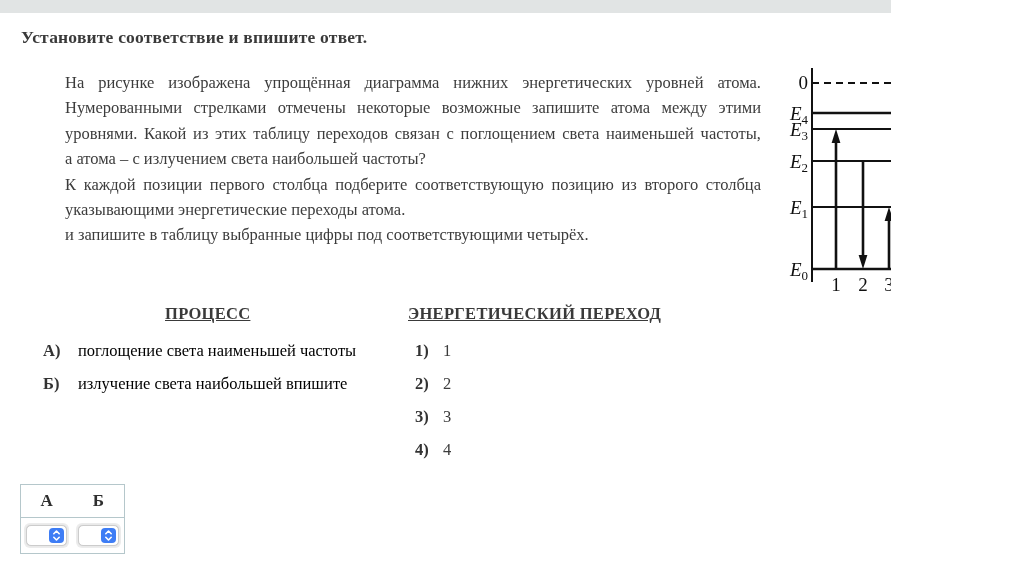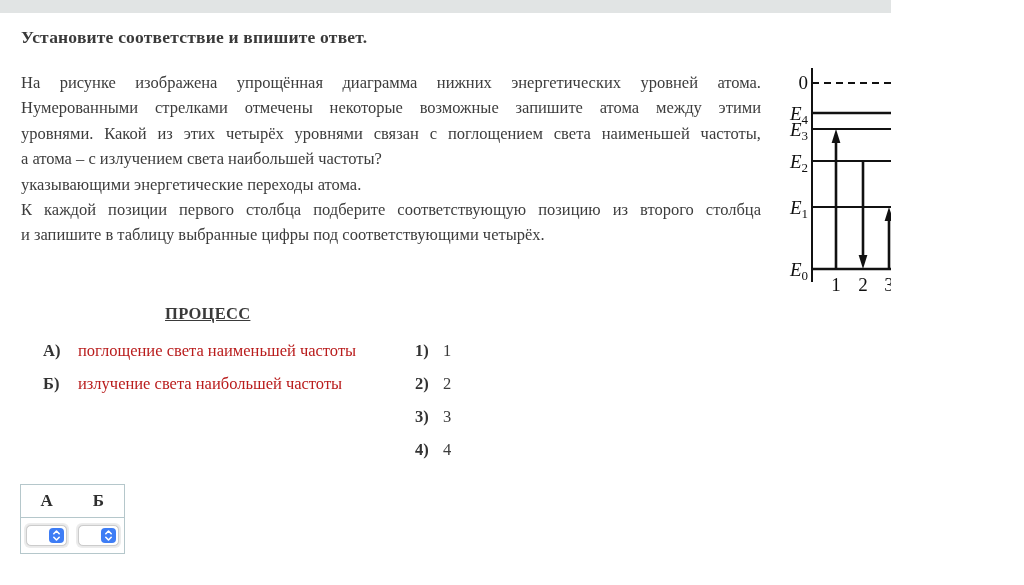--- a/index.html
+++ b/index.html
@@ -13,39 +13,39 @@
     background:#e1e4e4;
   }
   .title {
     position:absolute; left:21px; top:27px;
     font-size:17.5px; font-weight:bold; color:#3a3a3a; letter-spacing:0.2px;
   }
   .problem {
     position:absolute; left:21px; top:70px; width:740px;
     font-size:16.5px; color:#3c3c3c;
   }
-  .pline { display:block; height:25.4px; line-height:25.4px; white-space:nowrap; }
+  .pline { display:block; height:25.4px; line-height:25.4px; white-space:nowrap;margin-left:44px; }
   .pline.just { white-space:normal; text-align:justify; text-align-last:justify; }
   
   .diagram-svg { position:absolute; left:786px; top:58px; }
   .dlabel { font-family:"Liberation Serif", serif; font-size:19px; fill:#101010; }
   .italicE { font-style:italic; }
   .dsub { font-size:13px; font-style:normal; }
   .dnum { font-family:"Liberation Serif", serif; font-size:19px; fill:#101010; }
   
   .match { position:absolute; left:21px; top:298px; width:745px; height:175px; }
   .col-header {
     position:absolute; font-weight:bold; font-size:16.5px; color:#3a3a3a;
     text-decoration:underline; letter-spacing:0.3px;
   }
   .col-header.c1 { left:144px; top:6px; }
   .col-header.c2 { left:387px; top:6px; }
   .mrow { position:absolute; height:22px; font-size:16.5px; }
   .mletter { position:absolute; left:22px; font-weight:bold; color:#333; }
-  .mtext  { position:absolute; left:57px; color:#b91c1c; white-space:nowrap; }
+  .mtext  { position:absolute; left:57px; color:#000000; white-space:nowrap; }
   .onum   { position:absolute; left:394px; font-weight:bold; color:#333; }
   .oval   { position:absolute; left:422px; color:#3c3c3c; }
   .r0 { top:43px; } .r1 { top:76px; } .r2 { top:109px; } .r3 { top:142px; }
   
   .answer-table {
     position:absolute; left:20px; top:484px; width:105px; height:70px;
     border:1px solid #b5c7cb; background:#ffffff;
   }
   .ans-header {
     display:flex; height:33px; border-bottom:1px solid #b5c7cb;
@@ -81,24 +81,24 @@
 
 <div class="page">
 
   <div class="topbar"></div>
 
   <div class="title">Установите соответствие и впишите ответ.</div>
 
   <div class="problem">
     <span class="pline just">На рисунке изображена упрощённая диаграмма нижних энергетических уровней атома.</span>
     <span class="pline just">Нумерованными стрелками отмечены некоторые возможные запишите атома между этими</span>
-    <span class="pline just">уровнями. Какой из этих четырёх уровнями связан с поглощением света наименьшей частоты,</span>
+    <span class="pline just">уровнями. Какой из этих таблицу переходов связан с поглощением света наименьшей частоты,</span>
     <span class="pline">а атома –  с излучением света наибольшей частоты?</span>
+    <span class="pline just">К каждой позиции первого столбца подберите соответствующую позицию из второго столбца</span>
     <span class="pline">указывающими энергетические переходы атома.</span>
-    <span class="pline just">К каждой позиции первого столбца подберите соответствующую позицию из второго столбца</span>
     <span class="pline">и запишите в таблицу выбранные цифры под соответствующими четырёх.</span>
   </div>
 
   <svg class="diagram-svg" width="175" height="245" viewBox="0 0 175 245">
 
     <line x1="26" y1="10" x2="26" y2="224" stroke="#111" stroke-width="2"></line>
 
     <line x1="26" y1="25" x2="151" y2="25" stroke="#111" stroke-width="2.2" stroke-dasharray="7,5"></line>
 
     <line x1="26" y1="55" x2="151" y2="55" stroke="#111" stroke-width="2.4"></line>
@@ -135,28 +135,29 @@
     <text class="dlabel italicE" x="22" y="218" text-anchor="end"><tspan>E</tspan><tspan class="dsub" dy="4">0</tspan></text>
 
     <text class="dnum" x="50" y="233" text-anchor="middle">1</text>
     <text class="dnum" x="77" y="233" text-anchor="middle">2</text>
     <text class="dnum" x="103" y="233" text-anchor="middle">3</text>
     <text class="dnum" x="129" y="233" text-anchor="middle">4</text>
   </svg>
 
   <div class="match">
     <span class="col-header c1">ПРОЦЕСС</span>
+    <span class="col-header c2">ЭНЕРГЕТИЧЕСКИЙ ПЕРЕХОД</span>
 
     <div class="mrow r0">
       <span class="mletter">А)</span>
       <span class="mtext">поглощение света наименьшей частоты</span>
     </div>
     <div class="mrow r1">
       <span class="mletter">Б)</span>
-      <span class="mtext">излучение света наибольшей частоты</span>
+      <span class="mtext">излучение света наибольшей впишите</span>
     </div>
 
     <div class="mrow r0">
       <span class="onum">1)</span>
       <span class="oval">1</span>
     </div>
     <div class="mrow r1">
       <span class="onum">2)</span>
       <span class="oval">2</span>
     </div>

